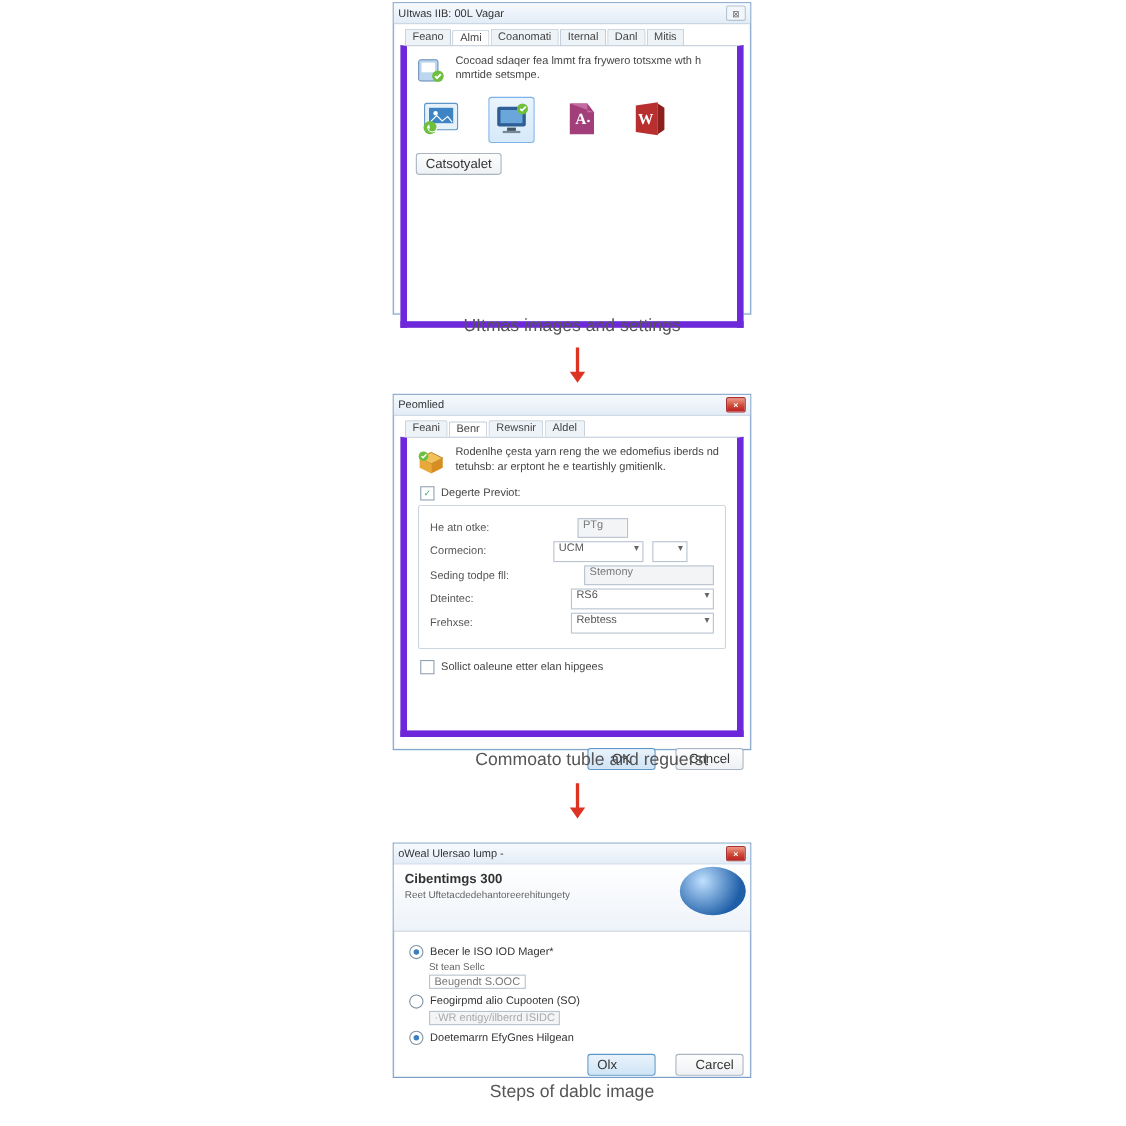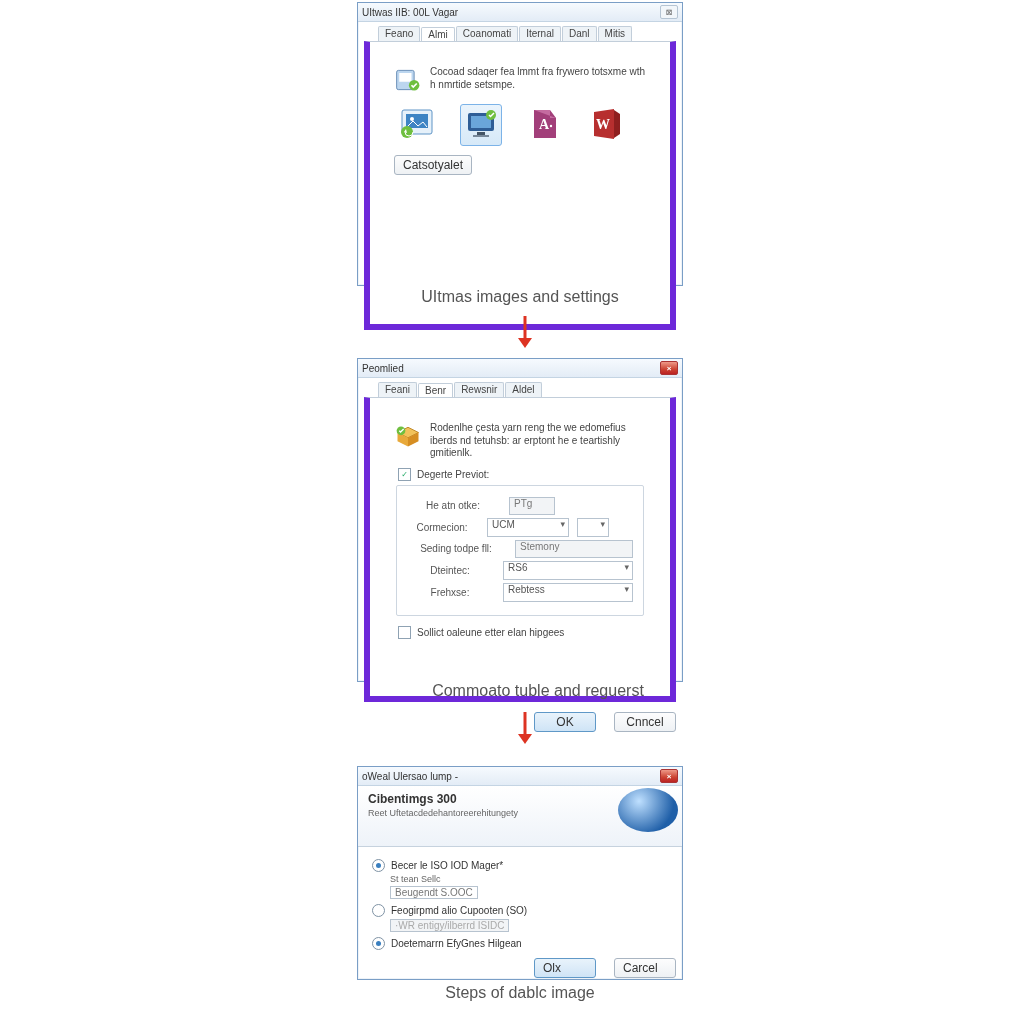--- a/index.html
+++ b/index.html
@@ -2,38 +2,38 @@
 <html><head>
 <meta charset="utf-8">
 <style>
   html,body{margin:0;padding:0;font-family:"Segoe UI",Tahoma,sans-serif;font-size:11px;color:#222;background:#fff;width:1024px;height:1024px}
   .stage{width:1024px;height:732px;position:relative}
   .dlg{position:absolute;border:1px solid #7a9ec6;background:#fff;box-shadow:0 0 0 1px #eef3f8 inset}
   .titlebar{height:18px;background:linear-gradient(#f6fafe,#e3ecf6);border-bottom:1px solid #c4d4e3;display:flex;align-items:center;justify-content:space-between;padding:0 4px;font-size:10px;color:#333}
   .winbtns{display:flex;gap:2px}
   .winbtn{width:16px;height:12px;border:1px solid #b5c4d3;background:#f2f6fa;display:flex;align-items:center;justify-content:center;font-size:8px;color:#666;border-radius:2px}
   .closebtn{background:linear-gradient(#e98,#c43 60%,#b22);border-color:#a33;color:#fff;font-weight:bold}
-  .tabs{display:flex;gap:1px;padding:4px 6px 0 20px}
+  .tabs{display:flex;gap:1px;padding:4px 6px 0 10px}
   .tab{border:1px solid #c2ceda;border-bottom:none;padding:1px 6px;font-size:10px;background:#eef3f7;border-radius:2px 2px 0 0;color:#444}
   .tab.active{background:#fff;position:relative;top:1px;padding-bottom:2px}
-  .tabpanel{margin:0 6px 6px 6px;border:6px solid #6d28d9;border-top:1px solid #c2ceda;background:#fff;padding:24px;position:relative}
+  .tabpanel{margin:0 6px 6px 6px;border:6px solid #6d28d9;border-top:1px solid #c2ceda;background:#fff;padding:8px;position:relative}
   .descrow{display:flex;gap:8px;align-items:flex-start}
   .bigicon{width:28px;height:28px;flex:none}
   .desctext{font-size:10px;color:#444;line-height:1.25}
   .approw{display:flex;gap:22px;margin-top:10px;margin-left:4px}
   .appicon{width:40px;height:40px;display:flex;align-items:center;justify-content:center}
   .selicon{border:1px solid #7cb3e8;background:linear-gradient(#eaf4fc,#d6e9f8);border-radius:3px}
   .btn{border:1px solid #a9b5c2;background:linear-gradient(#fdfdfd,#eef1f4);padding:2px 8px;font-size:12px;border-radius:3px;color:#333}
   .btn.primary{border-color:#5f98c7;background:linear-gradient(#e9f3fb,#cfe4f6)}
   .caption{position:absolute;width:320px;text-align:center;font-size:16px;color:#555}
   .arrow{position:absolute;left:516px;color:#d32;font-size:26px;line-height:1}
   .arrow svg{display:block}
   .fieldset{border:1px solid #cdd6e0;border-radius:2px;padding:8px 10px 10px 10px;margin-top:4px}
   .formrow{display:flex;align-items:center;justify-content:flex-end;gap:8px;margin:3px 0;font-size:10px;color:#444}
-  .formlbl{flex:1;text-align:center;padding-right:2px;color:#555}
+  .formlbl{flex:1;text-align:left;padding-right:2px;color:#555}
   .txt{height:16px;border:1px solid #b7c3cf;background:#fff;font-size:10px;padding:0 4px;color:#777}
   .txt.dis{background:#f2f4f6}
   .sel{height:17px;border:1px solid #b7c3cf;background:#fff;font-size:10px;padding:0 16px 0 4px;color:#555;position:relative}
   .sel:after{content:"▾";position:absolute;right:3px;top:0;color:#666;font-size:9px}
   .chkline{display:flex;align-items:center;gap:6px;font-size:10px;color:#444;margin-top:10px;margin-left:4px}
   .chk{width:11px;height:11px;border:1px solid #8fa2b3;background:#fff;display:inline-flex;align-items:center;justify-content:center;font-size:8px;color:#2a6}
   .btnbar{display:flex;gap:18px;justify-content:flex-end;padding:4px 6px 6px 0}
   .hdrstrip{height:48px;background:linear-gradient(#fff,#eef3f9);border-bottom:1px solid #c6d2de;position:relative;padding:6px 10px}
   .orb{position:absolute;right:4px;top:2px;width:60px;height:44px;border-radius:50%;background:radial-gradient(circle at 35% 30%,#bfe0ff,#1f5fa8 70%)}
   .radline{display:flex;align-items:center;gap:6px;font-size:10px;color:#333;margin:6px 0 2px 0}
@@ -229,18 +229,18 @@
 
     <div class="radline">
       <span class="rad">
             <span class="dot"></span>
           </span>
       <span>Doetemarrn EfyGnes Hilgean</span>
     </div>
   </div>
   <div class="btnbar">
     <span class="btn primary" style="width:44px;">Olx</span>
-    <span class="btn" style="width:44px;text-align:left">Carcel</span>
+    <span class="btn" style="width:44px;text-align:right">Carcel</span>
   </div>
 </div>
 <div class="caption" style="left:360px;top:984px">Steps of dablc image</div>
 
 </div>
 
 </body></html>

